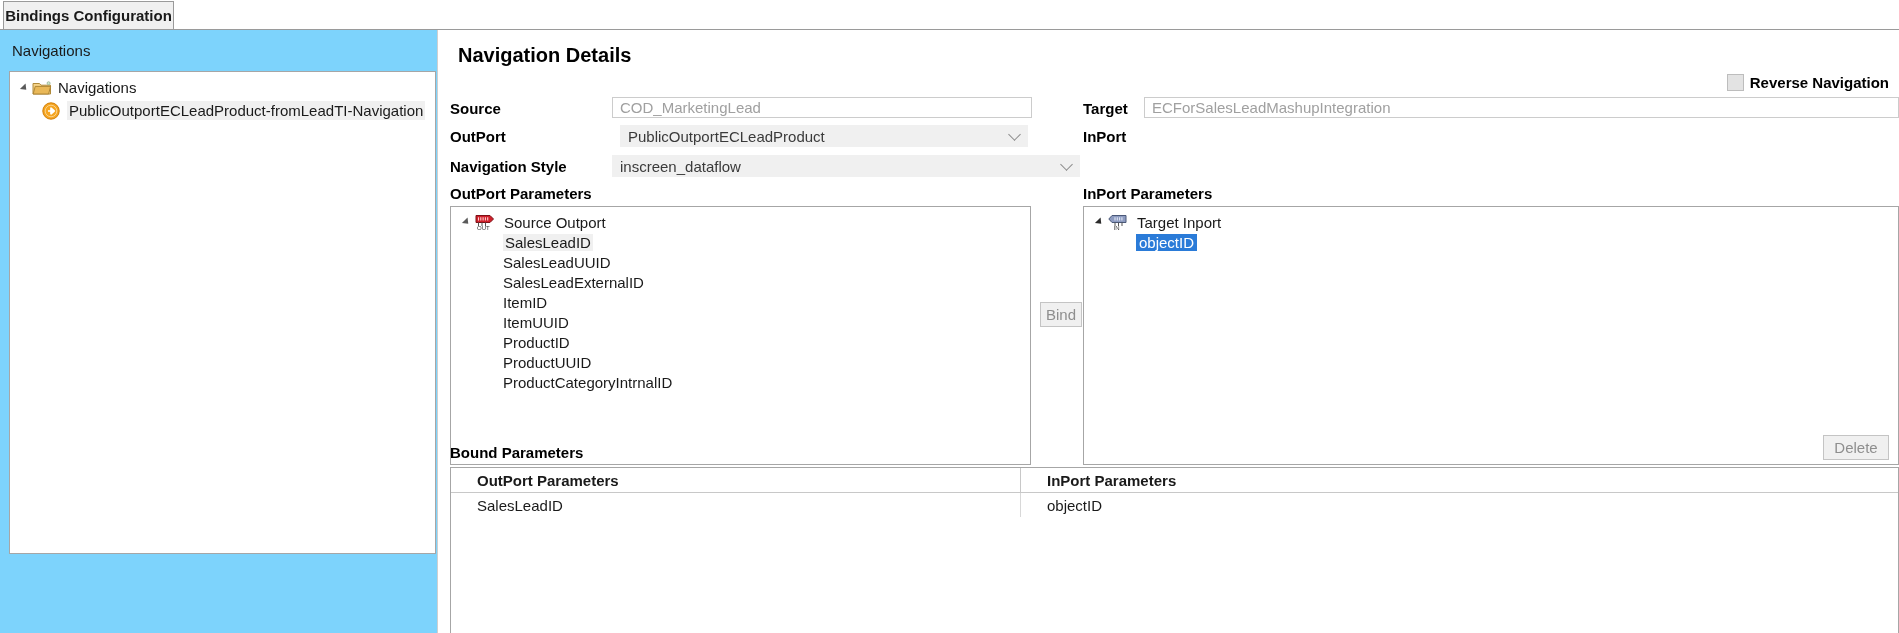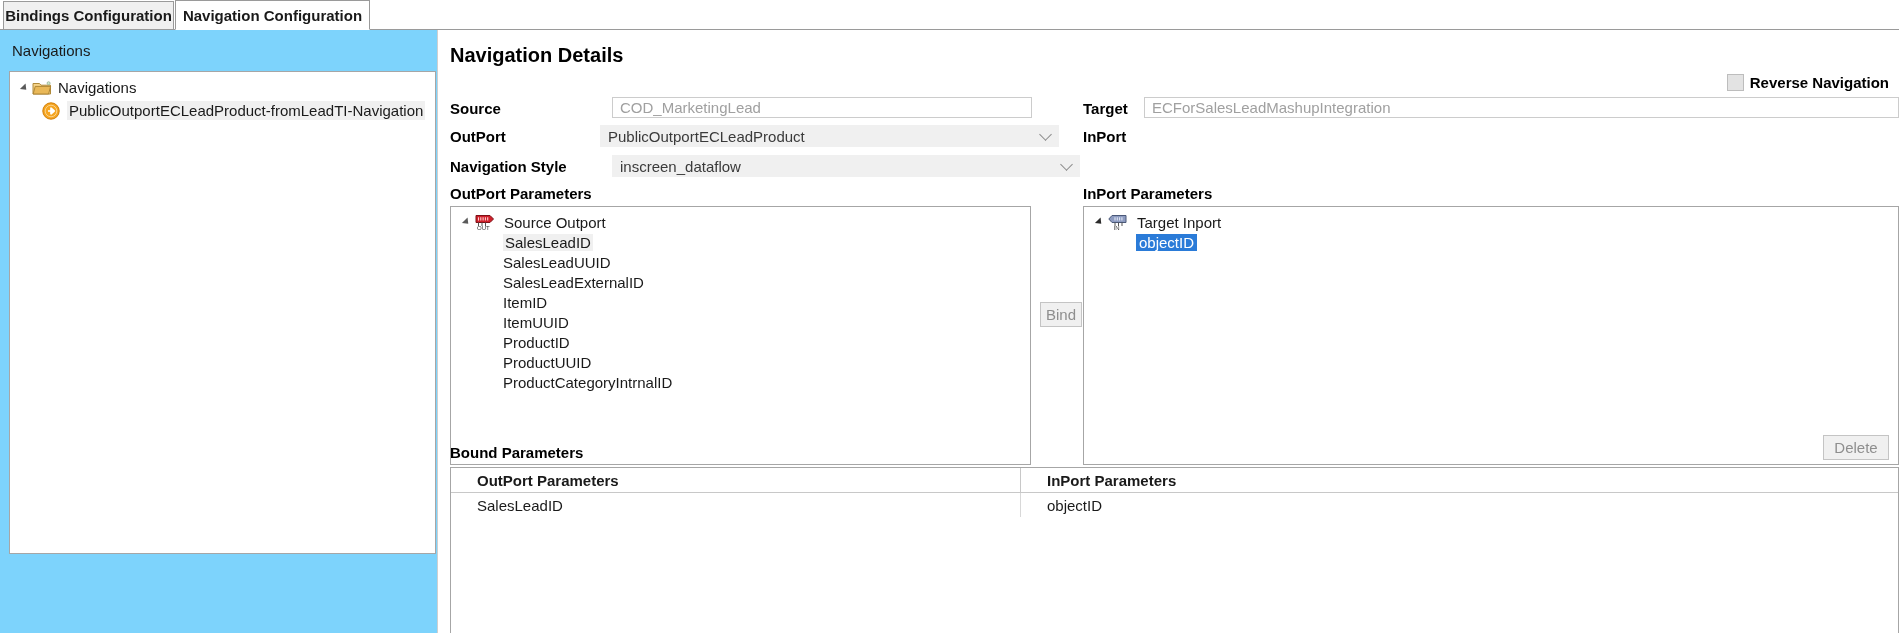--- a/index.html
+++ b/index.html
@@ -84,21 +84,21 @@
     background: #f0f0f0;
     padding: 1px 2px;
   }
 
   
   .detail {
     position: absolute; left: 438px; top: 30px; width: 1461px; height: 603px;
     background: #ffffff;
   }
   .detail-title {
-    position: absolute; left: 12px; top: 14px;
+    position: absolute; left: 20px; top: 14px;
     font-size: 20px; font-weight: bold; color: #000000;
   }
 
   .reverse-nav {
     position: absolute; right: 10px; top: 44px;
     display: flex; align-items: center; gap: 6px;
   }
   .checkbox {
     width: 17px; height: 17px;
     background: #e3e3e3; border: 1px solid #bdbdbd;
@@ -198,23 +198,20 @@
   .col-b { width: 879px; flex: 0 0 879px; }
 </style>
 </head>
 <body>
 
 <div class="tabstrip">
   <div class="tabstrip-baseline"></div>
   <div class="tab inactive">
     <span>Bindings Configuration</span>
   </div>
-  <div class="tab active">
-    <span>Navigation Configuration</span>
-  </div>
 </div>
 
 <div class="left-panel">
   <div class="navigations-label">Navigations</div>
 
   <div class="tree-box">
 
     <div class="tree-row" style="margin-top:4px;">
       <span class="expander">
         <span class="expander-tri"></span>
@@ -250,21 +247,21 @@
 
   <div class="reverse-nav">
     <span class="checkbox"></span>
     <span class="reverse-nav-label">Reverse Navigation</span>
   </div>
 
   <div class="form-label" style="left:12px; top:70px;">Source</div>
   <div class="field" style="left:174px; top:67px; width:420px;">COD_MarketingLead</div>
 
   <div class="form-label" style="left:12px; top:98px;">OutPort</div>
-  <div class="field combo" style="left:162px; top:95px; width:459px;">
+  <div class="field combo" style="left:182px; top:95px; width:408px;">
     <span>PublicOutportECLeadProduct</span>
     <span class="combo-arrow"></span>
   </div>
 
   <div class="form-label" style="left:12px; top:128px;">Navigation Style</div>
   <div class="field combo" style="left:174px; top:125px; width:468px;align-items:center;">
     <span>inscreen_dataflow</span>
     <span class="combo-arrow"></span>
   </div>
 

